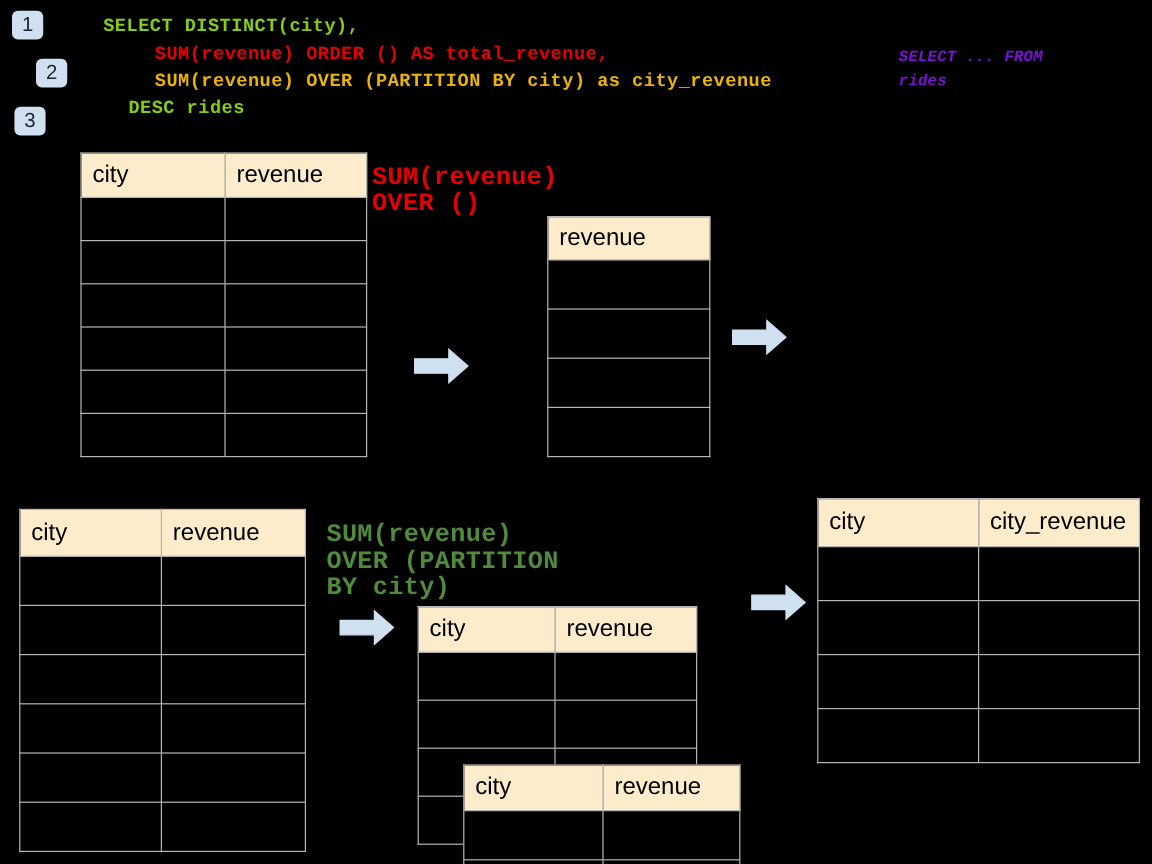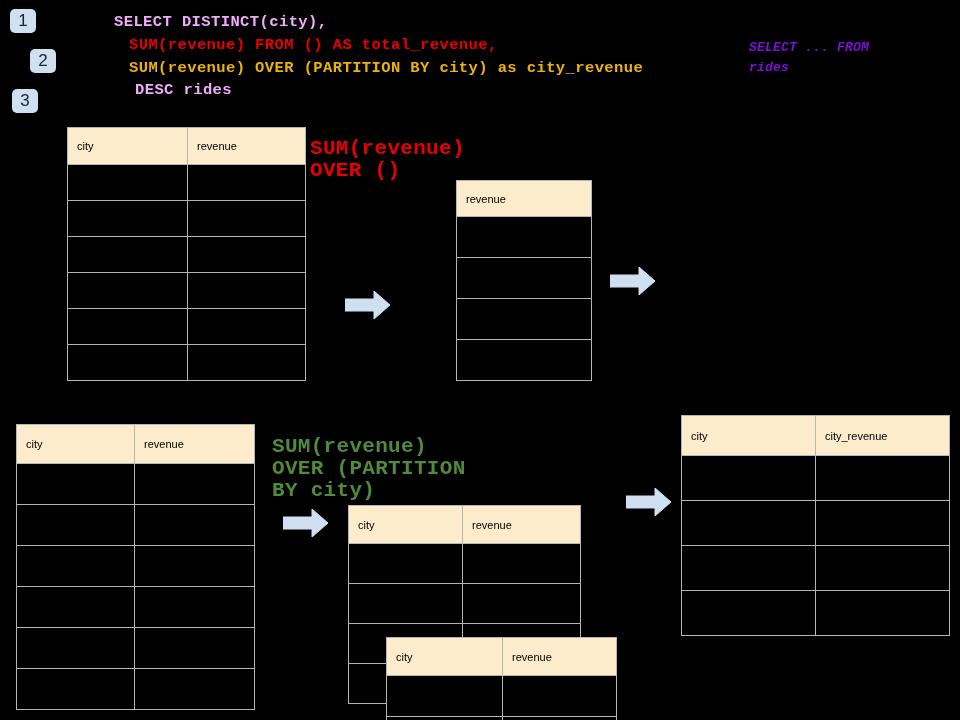--- a/index.html
+++ b/index.html
@@ -33,21 +33,21 @@
   
   .code {
     position: absolute;
     font-family: "Liberation Mono", monospace;
     font-size: 15.5px;
     letter-spacing: 0.4px;
     white-space: pre;
     line-height: 21.5px;
     font-weight: bold;
   }
-  .c-purple { color: #f0abfc; margin-left: 28px; }
+  .c-purple { color: #84cc16; }
   .c-red    { color: #e80000; }
   .c-green  { color: #eab308; }
 
   .note {
     position: absolute;
     font-family: "Liberation Mono", monospace;
     font-size: 21px;
     line-height: 22px;
     letter-spacing: 0.3px;
     white-space: pre;
@@ -74,21 +74,21 @@
   .tbl td {
     border: 1px solid #b5b5b5;
     padding: 0;
     background: #000000;
   }
   .tbl th {
     border: 1px solid #b5b5b5;
     background: #fceccb;
     color: #000000;
     font-family: "Liberation Sans", sans-serif;
-    font-size: 11px;
+    font-size: 20px;
     font-weight: normal;
     text-align: left;
     padding: 0 0 0 9px;
   }
 
   
   .arrow {
     position: absolute;
     width: 46px;
     height: 30px;
@@ -99,21 +99,21 @@
 
 <div id="stage">
 
   <div>
     <div class="badge" style="left: 10px; top: 9px;">1</div>
     <div class="badge" style="left: 30px; top: 49px;">2</div>
     <div class="badge" style="left: 12px; top: 89px;">3</div>
   </div>
 
   <div class="code c-purple" style="left:86px; top:12px;">SELECT DISTINCT(city),</div>
-  <div class="code c-red" style="left:129px; top:35px;">SUM(revenue) FROM () AS total_revenue,</div>
+  <div class="code c-red" style="left:129px; top:35px;">SUM(revenue) ORDER () AS total_revenue,</div>
   <div class="code c-green" style="left:129px; top:58px;">SUM(revenue) OVER (PARTITION BY city) as city_revenue</div>
   <div class="code c-purple" style="left:107px; top:80px;">DESC rides</div>
 
   <div class="note-small" style="left:749px; top:38px;font-style:italic;">SELECT ... FROM
 rides</div>
 
   <div class="note" style="left:310px; top:138px; color:#e80000;">SUM(revenue)
 OVER ()</div>
 
   <div class="note" style="left:272px; top:436px; color:#4f8a3d;">SUM(revenue)

